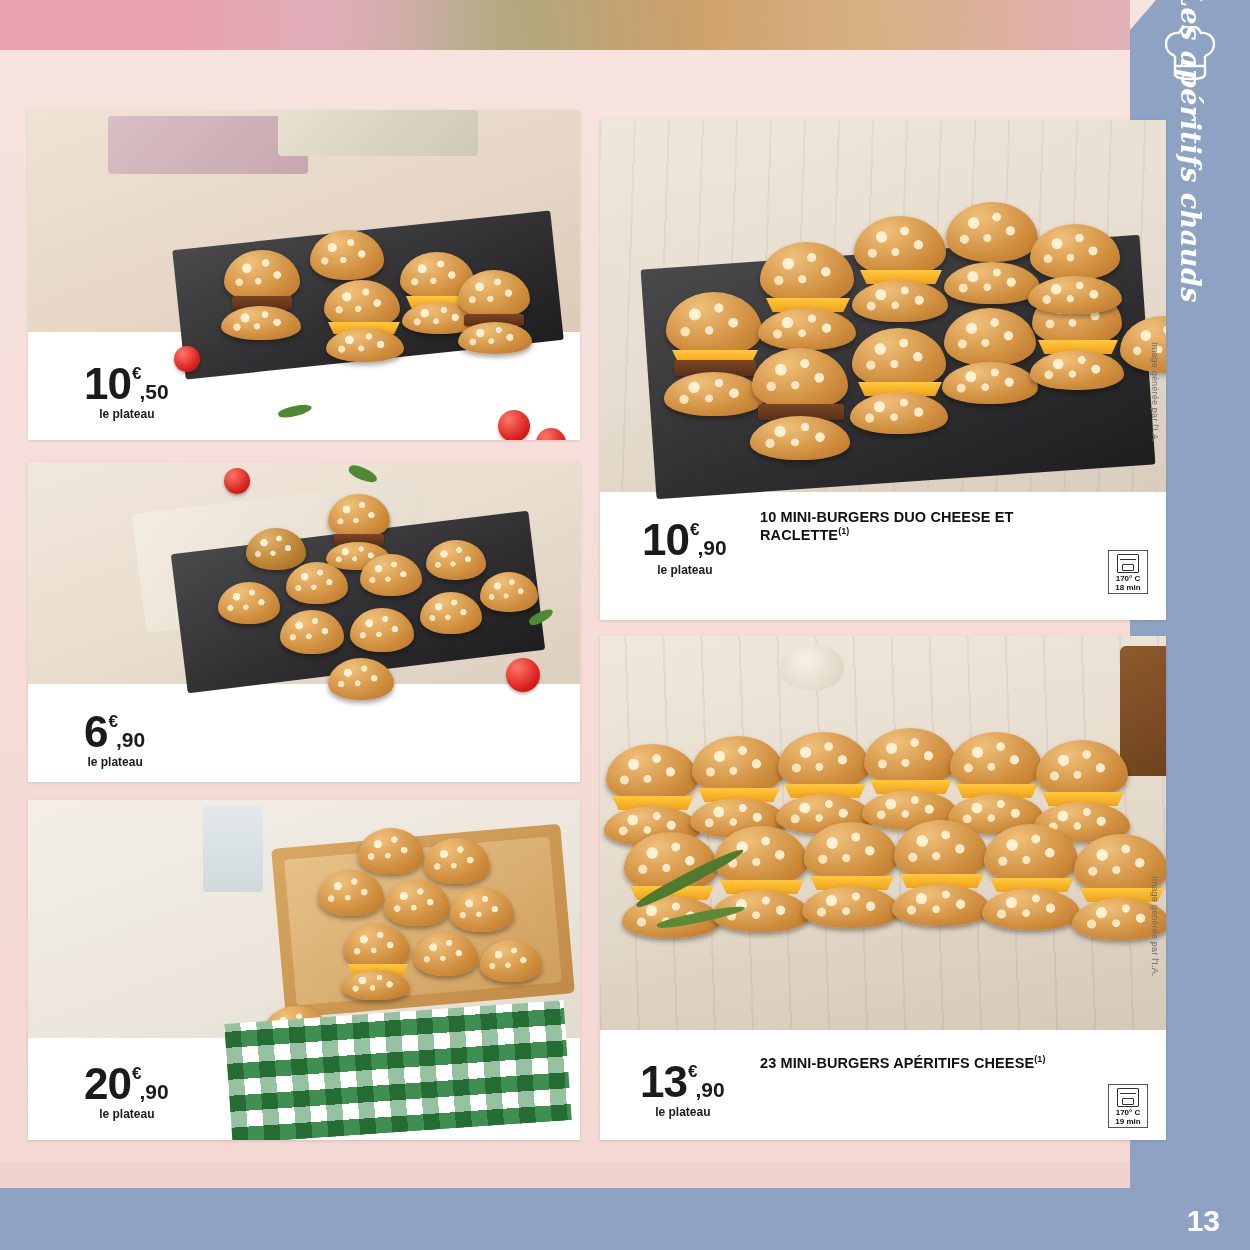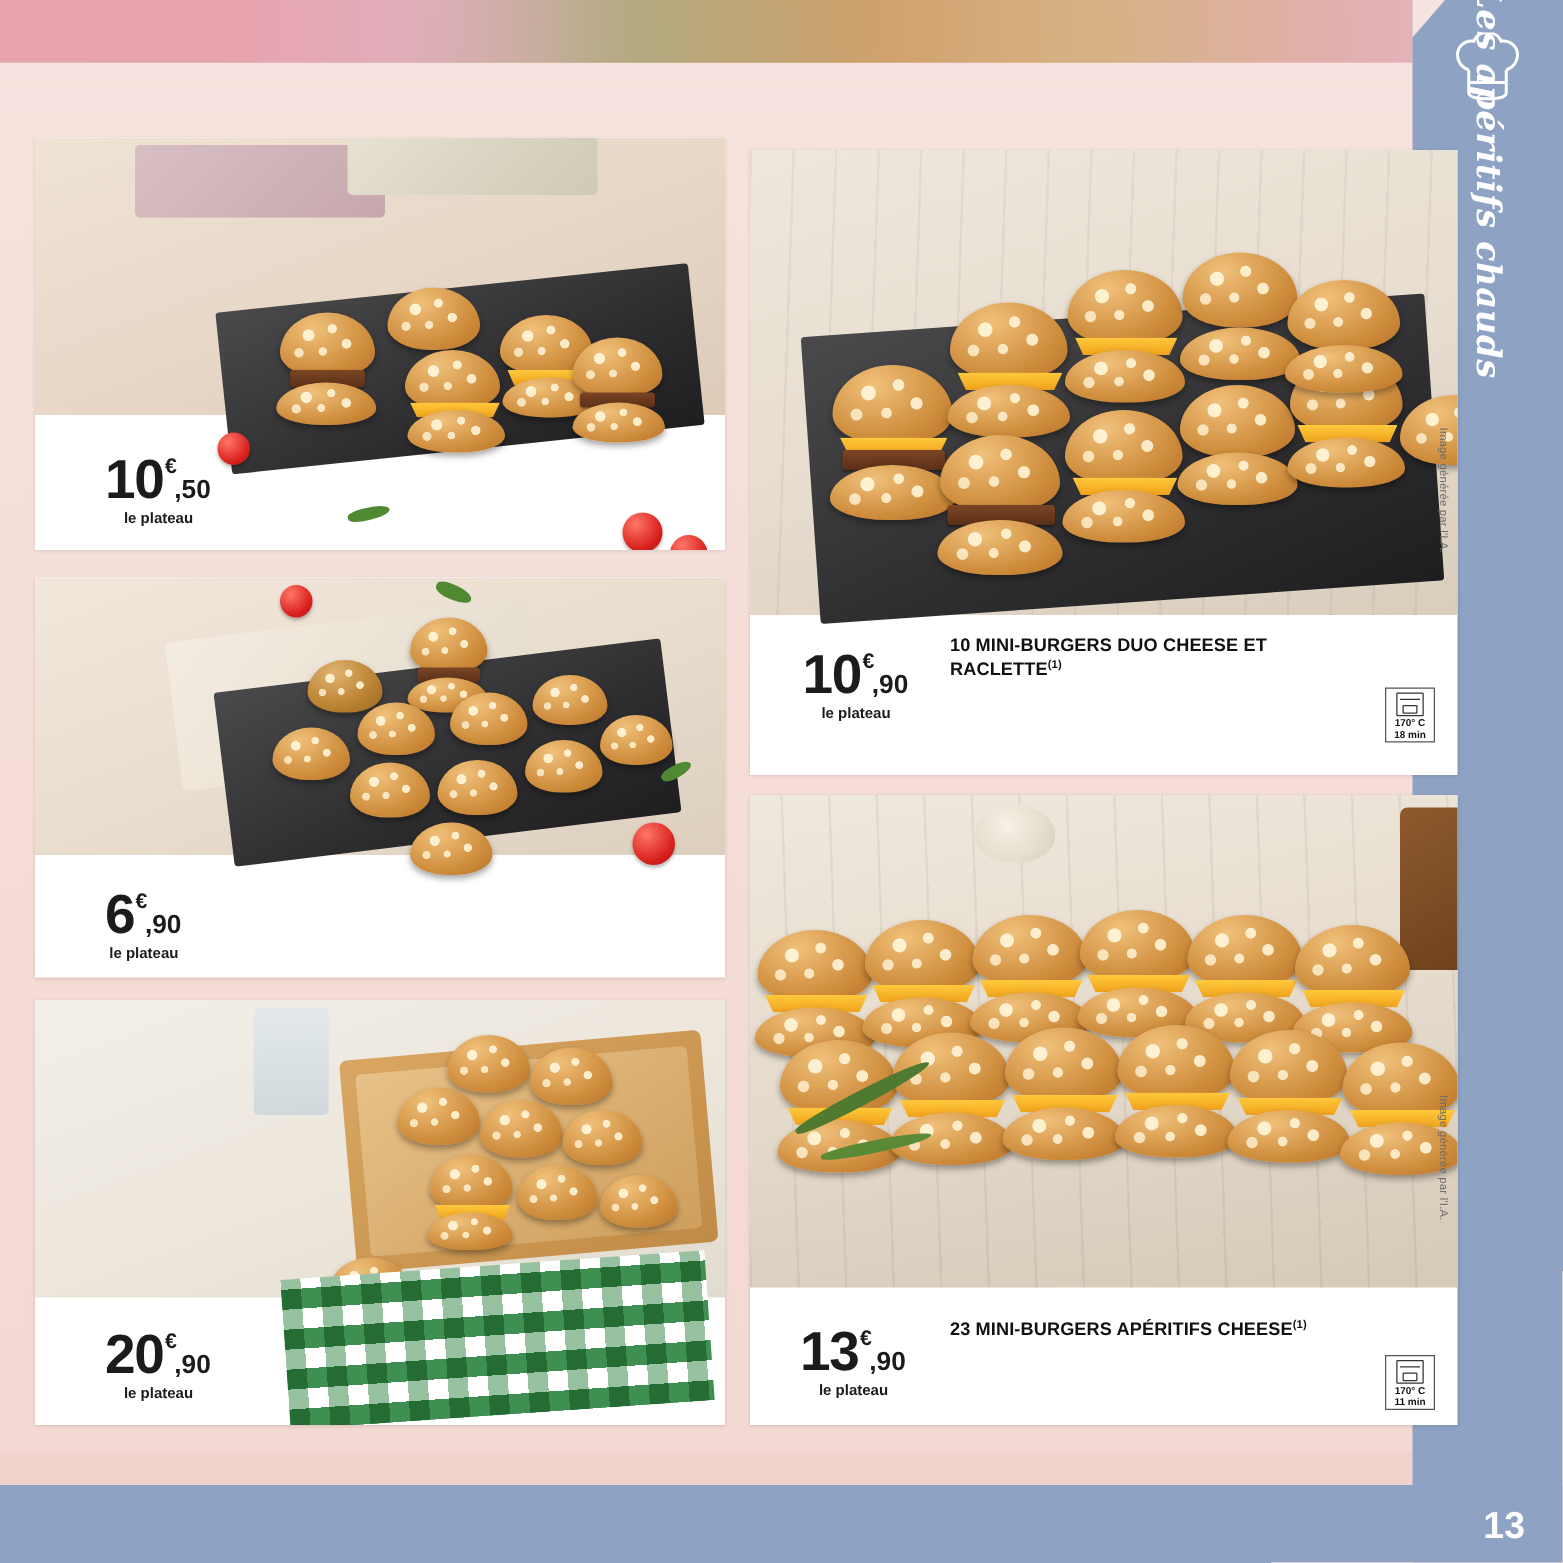--- a/index.html
+++ b/index.html
@@ -504,19 +504,19 @@
 
     <div class="info" style="top:394px; height:110px;">
       <div class="price" style="left:40px; top:30px; text-align:center;">
         <span class="int">13</span><span class="eur">€</span><span class="dec">,90</span>
         <span class="unit">le plateau</span>
       </div>
       <div class="title" style="left:160px; top:24px; width:290px;"><span>23 MINI-BURGERS APÉRITIFS CHEESE</span><sup>(1)</sup></div>
       <div class="oven" style="left:508px; top:54px;">
         <div class="glyph"></div>
         <div class="t">170° C</div>
-        <div class="m">11 min</div>
+        <div class="m">19 min</div>
       </div>
     </div>
     <div class="ia-note" style="right:6px; top:240px; height:150px;">Image générée par l'I.A.</div>
   </div>
 
 </div>
 
 </body></html>

